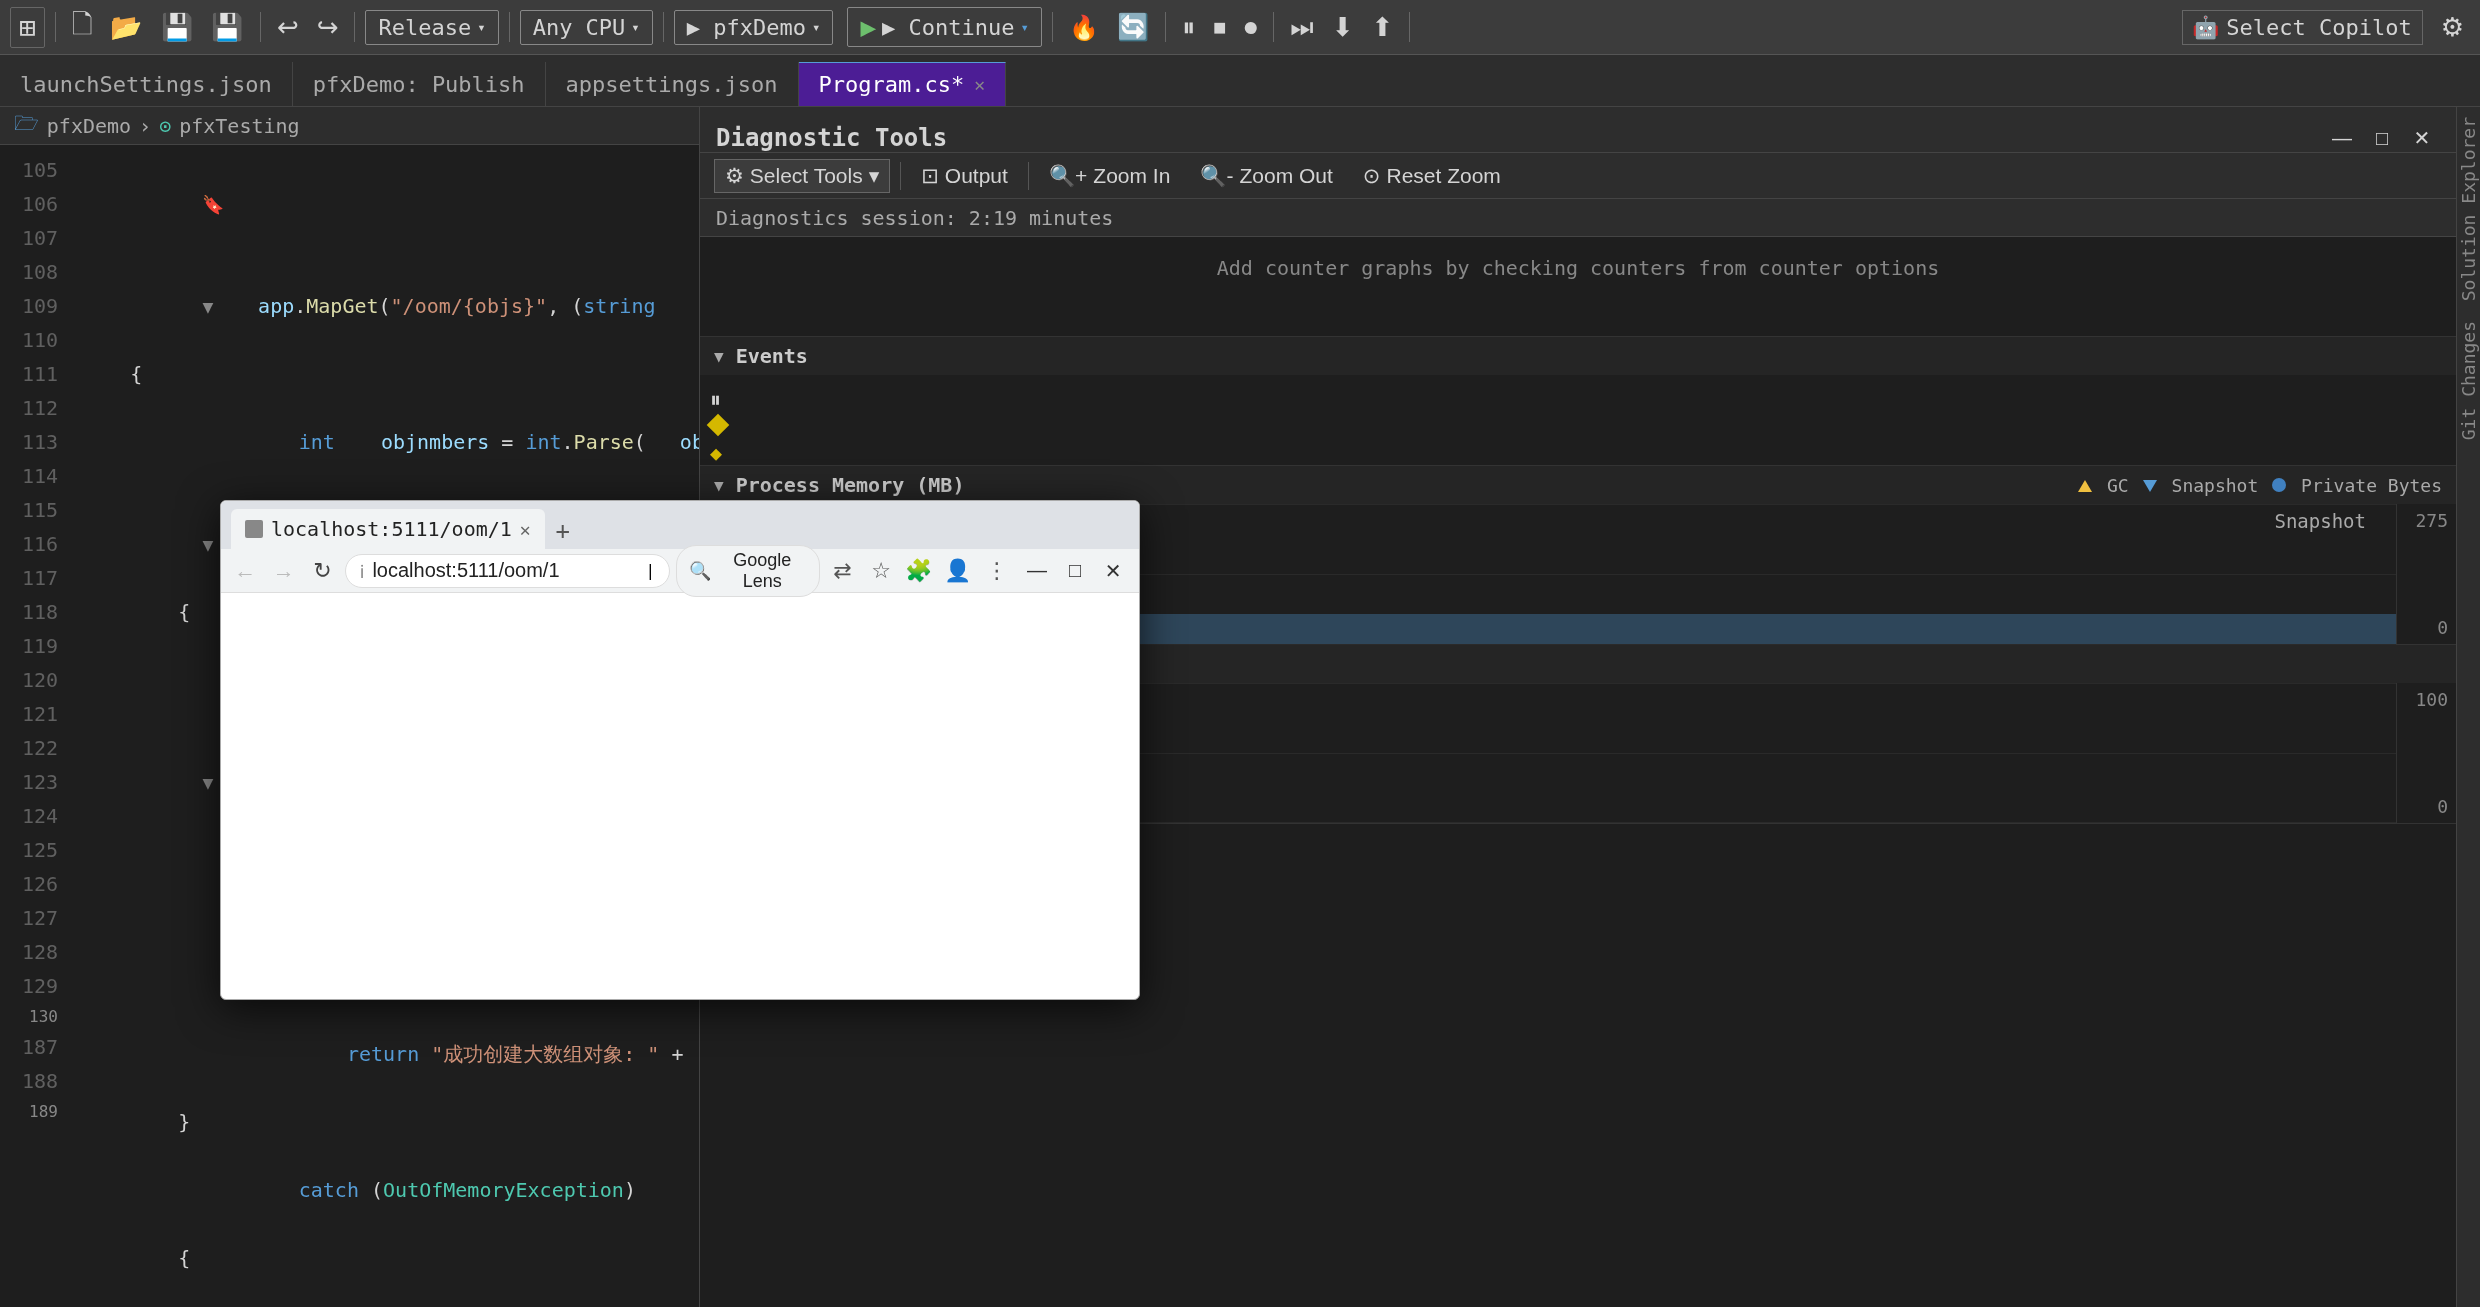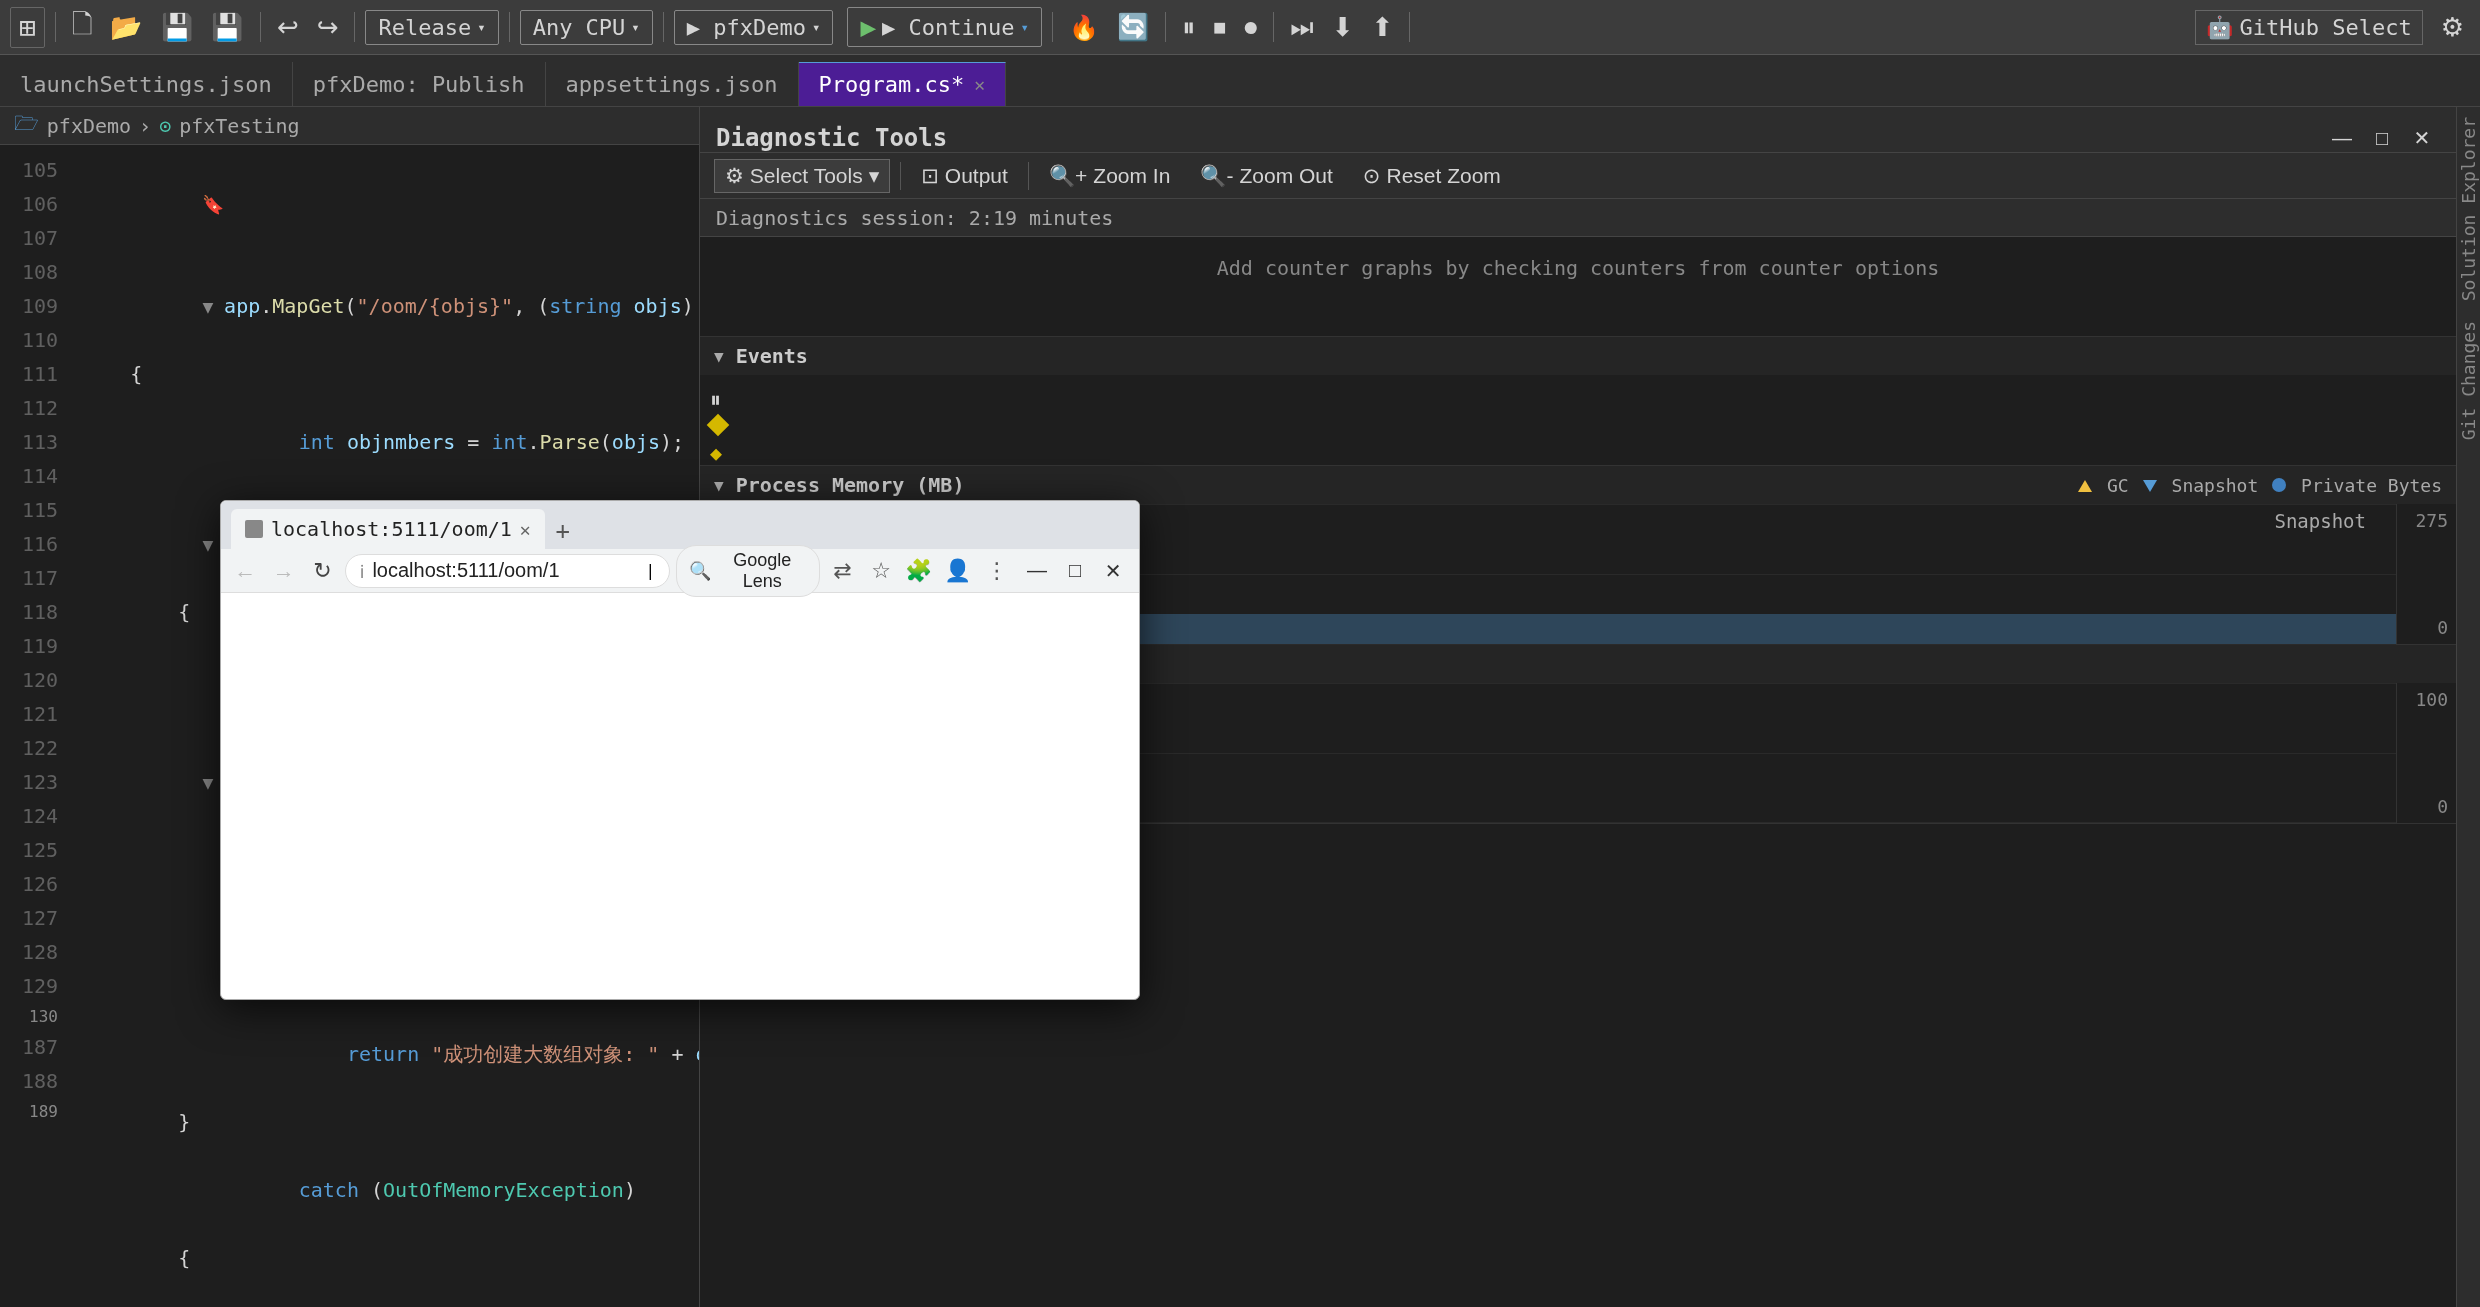--- a/index.html
+++ b/index.html
@@ -192,21 +192,21 @@
       line-height: 1.7;
       color: #d4d4d4;
       overflow: hidden;
     }
     .code-line { white-space: pre; }
     .kw { color: #569cd6; }
     .str { color: #ce9178; }
     .type { color: #4ec9b0; }
     .num { color: #b5cea8; }
     .fn { color: #dcdcaa; }
-    .var { color: #9cdcfe; }
+    .var { color: #9cdcfe; margin-left: 34px; }
 
     
     .diagnostic-panel {
       flex: 1;
       background: #1e1e1e;
       display: flex;
       flex-direction: column;
       overflow: hidden;
     }
     .diag-title-bar {
@@ -709,21 +709,21 @@
   <div class="toolbar-separator"></div>
 
   <button class="icon-btn">⏭</button>
   <button class="icon-btn">⬇</button>
   <button class="icon-btn">⬆</button>
 
   <div class="toolbar-separator"></div>
 
   <div class="github-copilot-btn">
     <span>🤖</span>
-    <span>GitHub Select</span>
+    <span>Select Copilot</span>
   </div>
   <button class="icon-btn" style="margin-left:6px;">⚙</button>
 </div>
 
 <div class="tabs-bar">
   <div class="tab">
     <span>launchSettings.json</span>
   </div>
   <div class="tab">
     <span>pfxDemo: Publish</span>

